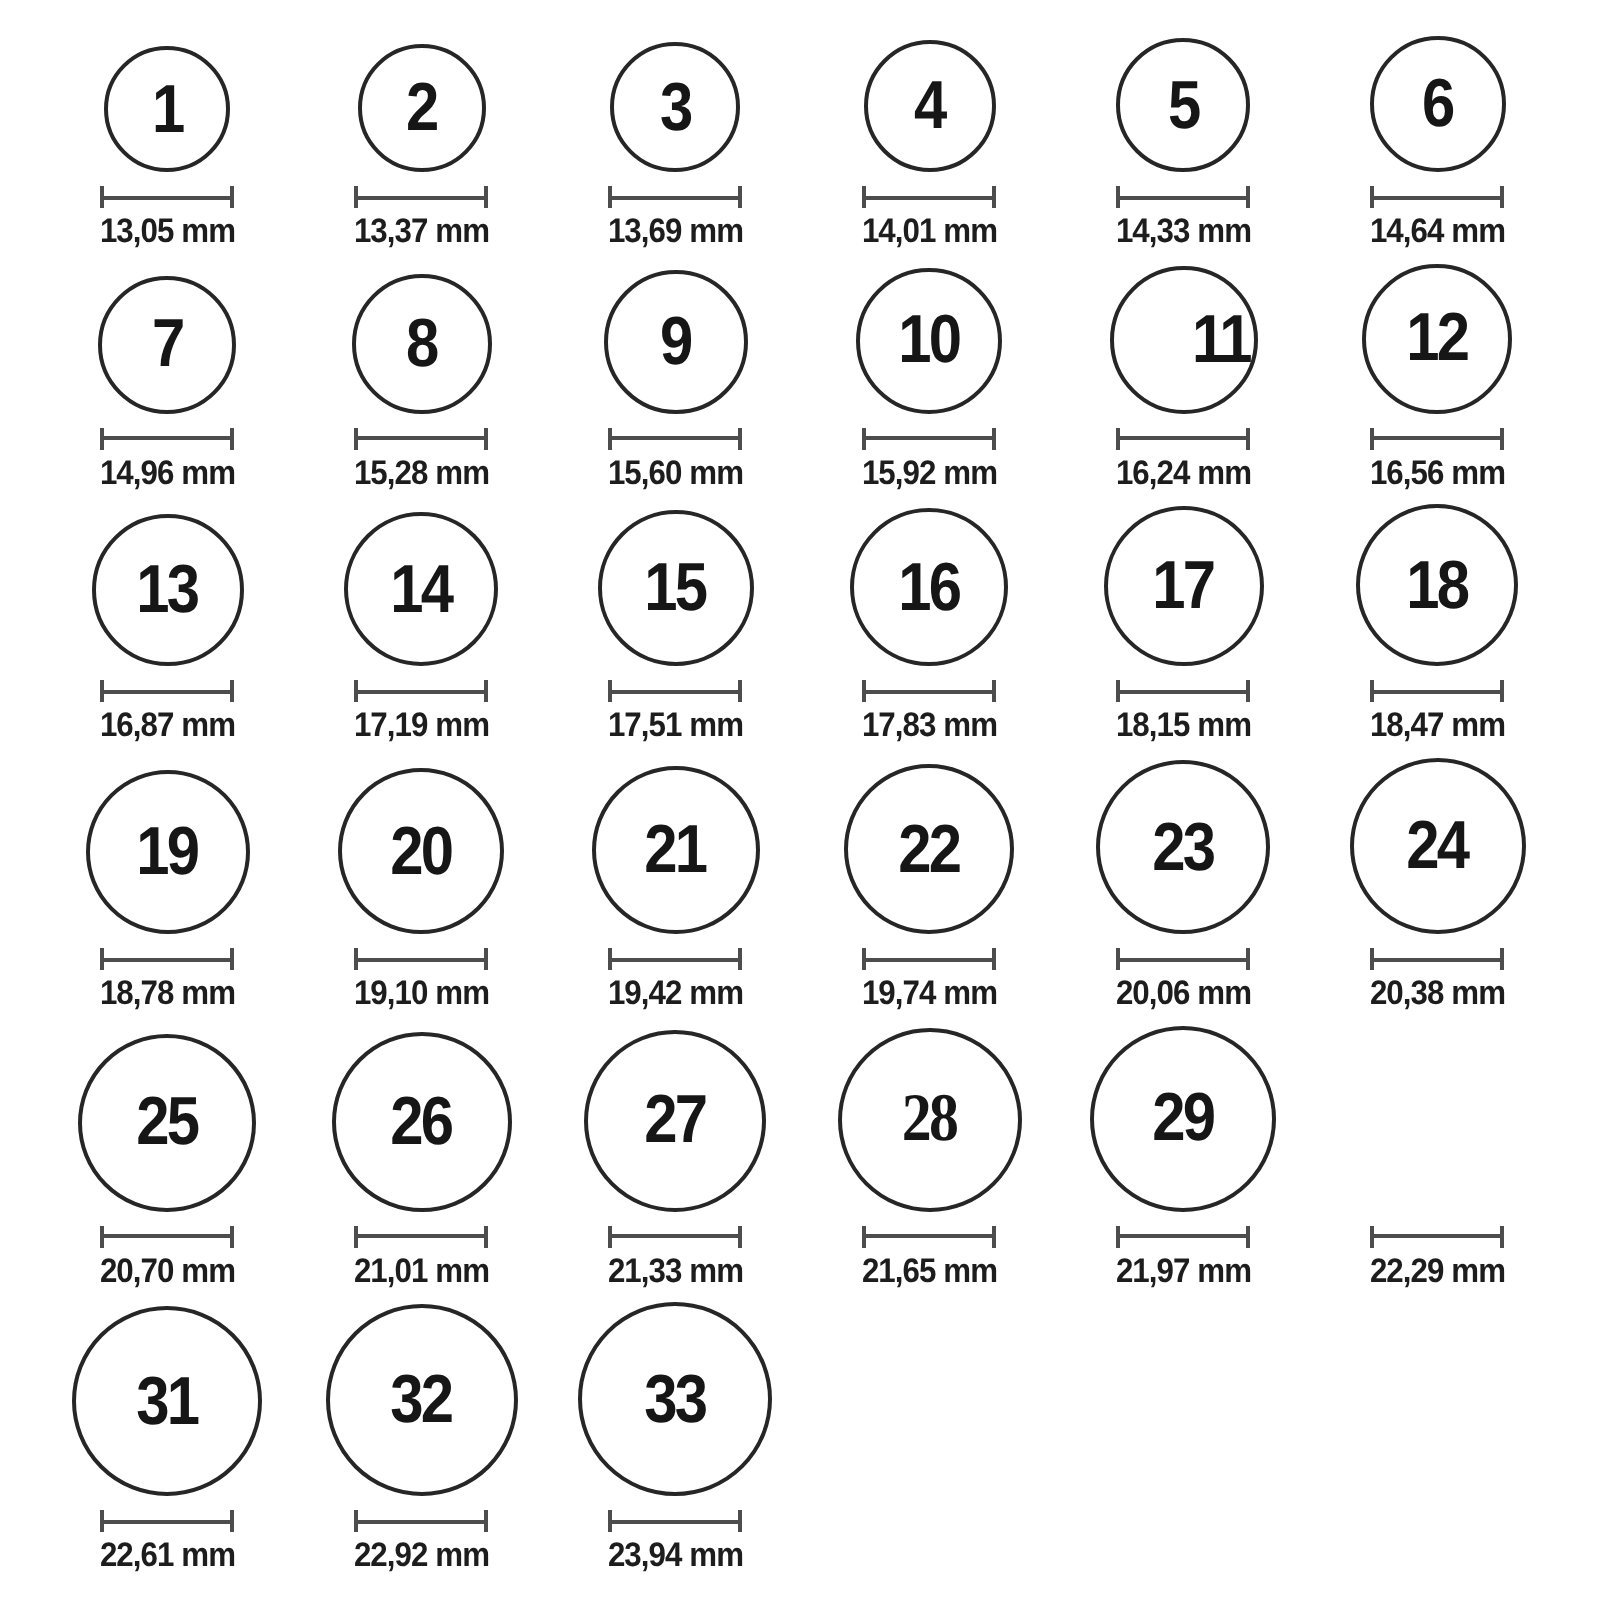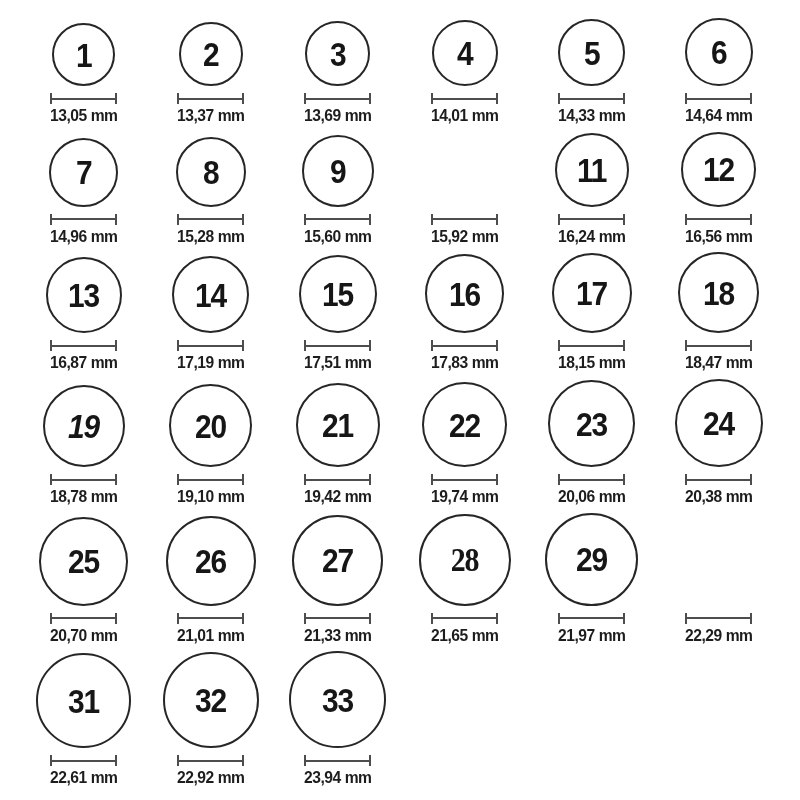--- a/index.html
+++ b/index.html
@@ -144,25 +144,28 @@
     <div class="dim-label">15,28 mm</div>
   </div>
         <div class="cell">
     <div class="ring-circle" style="width: 72px; height: 72px;">
       <span class="ring-number">9</span>
     </div>
     <div class="dim-line"></div>
     <div class="dim-label">15,60 mm</div>
   </div>
         <div class="cell">
+    <div class="ring-circle" style="width: 73px; height: 73px;">
+      <span class="ring-number">10</span>
+    </div>
     <div class="dim-line"></div>
     <div class="dim-label">15,92 mm</div>
   </div>
         <div class="cell">
-    <div class="ring-circle" style="width: 74px; height: 74px;">
+    <div class="ring-circle" style="width: 74px; height: 74px; justify-content: flex-end;">
       <span class="ring-number">11</span>
     </div>
     <div class="dim-line"></div>
     <div class="dim-label">16,24 mm</div>
   </div>
         <div class="cell">
     <div class="ring-circle" style="width: 75px; height: 75px;">
       <span class="ring-number">12</span>
     </div>
     <div class="dim-line"></div>
@@ -208,21 +211,21 @@
         <div class="cell">
     <div class="ring-circle" style="width: 81px; height: 81px;">
       <span class="ring-number">18</span>
     </div>
     <div class="dim-line"></div>
     <div class="dim-label">18,47 mm</div>
   </div>
       </div>
       <div class="chart-row">
         <div class="cell">
-    <div class="ring-circle" style="width: 82px; height: 82px; font-style: italic;">
+    <div class="ring-circle" style="width: 82px; height: 82px;">
       <span class="ring-number">19</span>
     </div>
     <div class="dim-line"></div>
     <div class="dim-label">18,78 mm</div>
   </div>
         <div class="cell">
     <div class="ring-circle" style="width: 83px; height: 83px;">
       <span class="ring-number">20</span>
     </div>
     <div class="dim-line"></div>

